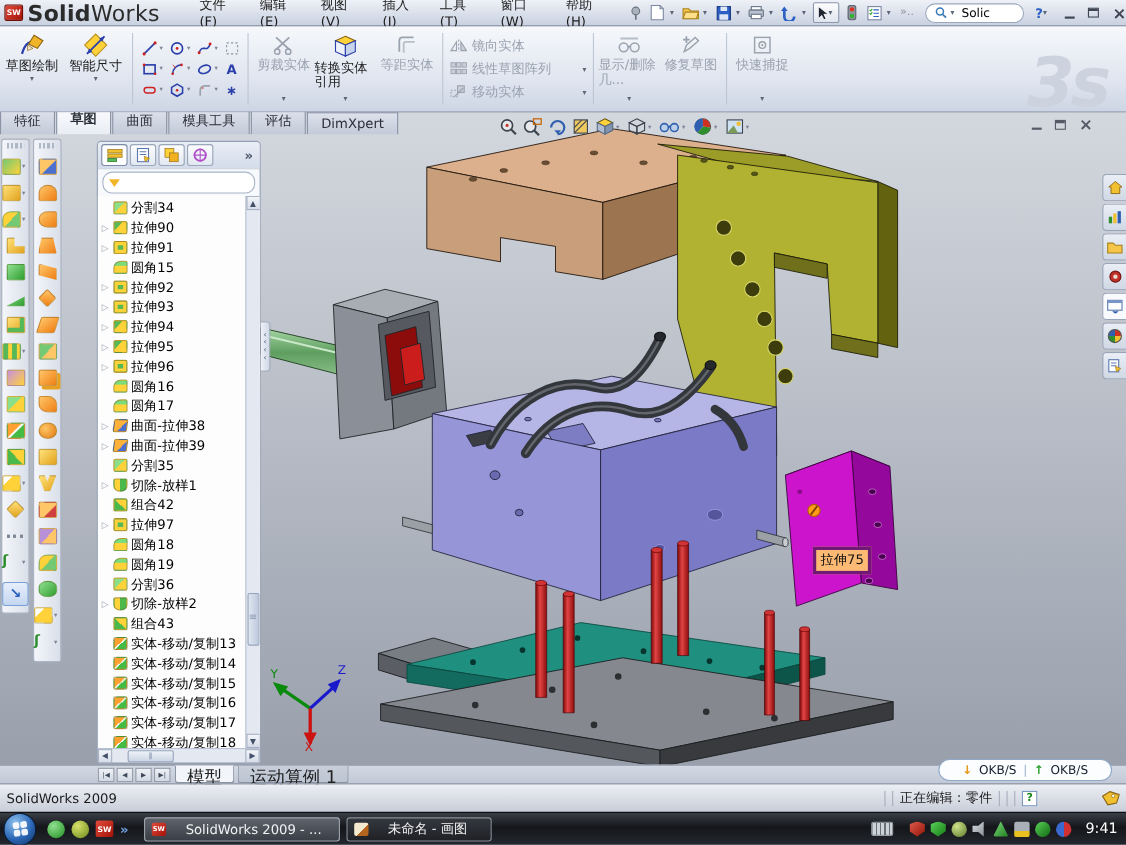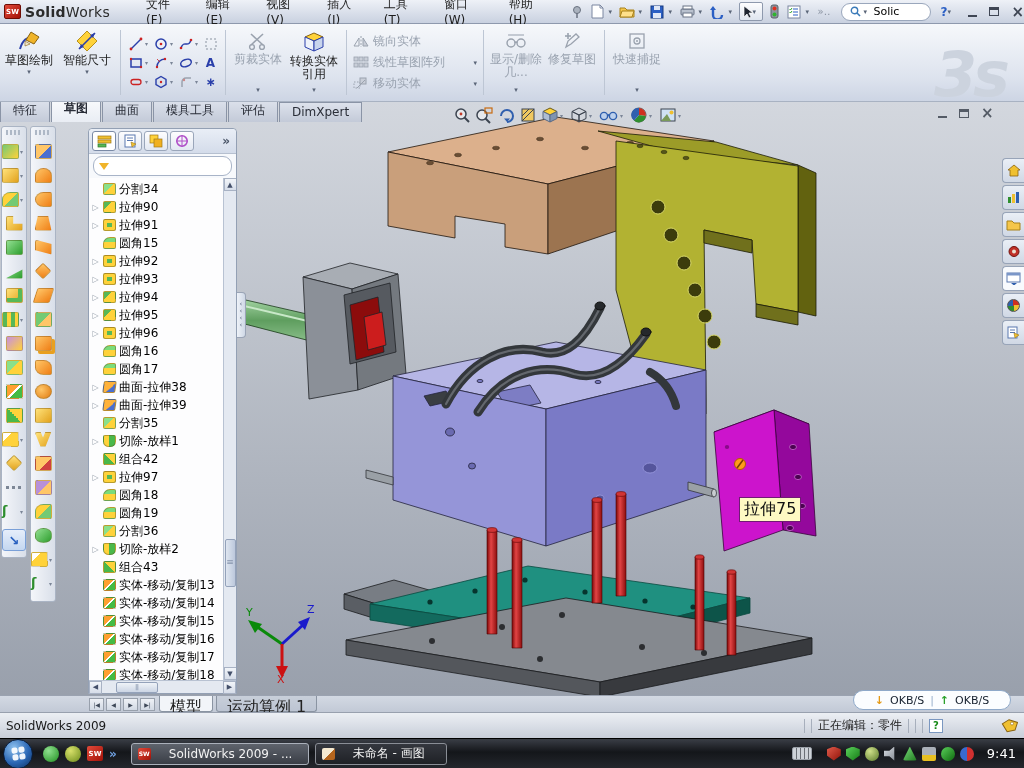--- a/index.html
+++ b/index.html
@@ -2,21 +2,21 @@
 <html><head>
 <meta charset="utf-8">
 <style>
 *{box-sizing:border-box;margin:0;padding:0}
 html,body{width:1024px;height:768px;overflow:hidden}
 body{font-family:"DejaVu Sans",sans-serif;background:#9ba1ad;position:relative;font-size:12px;color:#222}
 
 #titlebar{position:absolute;left:0;top:0;width:1024px;height:24px;background:linear-gradient(#eef1f7,#c9d1e0);border-bottom:1px solid #8e99ad;display:flex;align-items:center;z-index:30}
 #logo{display:flex;align-items:center;gap:4px;padding:0 10px 0 4px}
 #logocube{width:17px;height:15px;background:linear-gradient(135deg,#e24a3a,#a31208);border:1px solid #6e0c04;border-radius:2px;color:#fff;font-size:7px;font-weight:bold;display:flex;align-items:center;justify-content:center}
-#brand{font-size:14px;color:#2b2b2b;letter-spacing:.3px}
+#brand{font-size:20px;color:#2b2b2b;letter-spacing:.3px}
 #brand b{font-weight:bold}
 #menus{display:flex;gap:20px;padding-left:26px}
 #menus span{cursor:default;color:#1d1d1d}
 #tb-icons{display:flex;align-items:center;gap:3px;margin-left:18px}
 .tbi{width:17px;height:17px;display:flex;align-items:center;justify-content:center}
 .dda{font-size:7px;color:#5a6578;width:7px}
 .selbox{border:1px solid #8e99ad;border-radius:2px;background:linear-gradient(#fdfdfe,#dfe5ef);display:flex;align-items:center;padding:0 2px;height:19px}
 #searchpill{display:flex;align-items:center;gap:3px;background:#fff;border:1px solid #9aa7bc;border-radius:10px;height:18px;padding:0 8px;margin-left:8px}
 #searchpill input{border:none;outline:none;width:48px;font-size:11px;font-family:inherit;background:transparent}
 #winbtns{display:flex;align-items:center;gap:12px;margin-left:14px;color:#3f4654}
@@ -26,21 +26,21 @@
 
 #ribbon{position:absolute;left:0;top:24px;width:1024px;height:78px;background:linear-gradient(#f6f8fb,#dde3ee 70%,#cdd5e4);border-bottom:1px solid #a8b2c2;display:flex;align-items:stretch;z-index:30}
 .vsep{width:1px;background:#bdc6d4;margin:6px 4px}
 .bigbtn{width:58px;display:flex;flex-direction:column;align-items:center;justify-content:flex-start;padding-top:5px;gap:1px;cursor:default}
 .bigbtn .blab{text-align:center;line-height:13px;color:#1c1c1c}
 .dd{font-size:7px;color:#5a6578}
 .sketchgrid{display:flex;flex-direction:column;justify-content:center;gap:3px;padding:0 2px}
 .sgrow{display:flex;align-items:center;gap:1px}
 .cell{width:17px;height:16px;display:flex;align-items:center;justify-content:center}
 .dd2{font-size:6px;color:#7c8698;width:6px}
-.midbtn{width:56px;display:flex;flex-direction:column;align-items:center;padding-top:7px;gap:2px;text-align:center;line-height:13px}
+.midbtn{width:56px;display:flex;flex-direction:column;align-items:center;padding-top:7px;gap:2px;line-height:13px}
 .midbtn.dis,.srow.dis{color:#9aa3b0}
 .midbtn .dd{margin-top:auto;margin-bottom:4px}
 .stack{display:flex;flex-direction:column;justify-content:center;gap:4px;padding:0 2px;width:128px}
 .srow{display:flex;align-items:center;gap:4px}
 .srow .dd{margin-left:auto}
 #watermark{position:absolute;right:18px;top:14px;font-size:62px;font-style:italic;color:#ccd3de;font-weight:bold;letter-spacing:-4px;z-index:0}
 
 #cmdtabs{position:absolute;left:0;top:0;height:20px;display:flex;align-items:flex-end;z-index:10}
 .ctab{padding:2px 12px 3px 12px;background:linear-gradient(#dde2ec,#c3cad8);border:1px solid #8a94a6;border-bottom:none;margin-right:1px;color:#2a2e38;cursor:default}
 .ctab.active{background:linear-gradient(#fafbfd,#e9edf4);padding-bottom:5px;font-weight:bold}
@@ -88,21 +88,21 @@
 .scbtn{width:13px;height:13px;background:linear-gradient(#f2f5f9,#d6dde9);border:1px solid #a8b2c4;font-size:7px;color:#44506a;display:flex;align-items:center;justify-content:center}
 #vthumb{position:absolute;top:72%;width:11px;height:48px;background:linear-gradient(90deg,#dfe6f0,#bcc8dc);border:1px solid #94a2ba;border-radius:2px}
 #vthumb:after{content:"≡";display:block;text-align:center;color:#8694ac;font-size:9px;line-height:44px}
 #hscroll{height:13px;background:#e4e9f1;border-top:1px solid #b8c2d2;display:flex;align-items:center}
 #hthumb{width:42px;height:11px;margin-left:14px;background:linear-gradient(#eff3f8,#ccd5e4);border:1px solid #94a2ba;border-radius:2px;text-align:center;color:#8694ac;font-size:8px;line-height:9px}
 #splitter{position:absolute;left:237px;top:190px;width:9px;height:46px;background:linear-gradient(90deg,#eef2f8,#cfd8e6);border:1px solid #9aa4b6;border-left:none;border-radius:0 4px 4px 0;display:flex;flex-direction:column;align-items:center;justify-content:center;color:#5a6880;font-size:7px;line-height:7px;z-index:9}
 
 #headsup{position:absolute;left:452px;top:3px;display:flex;align-items:center;gap:2px;z-index:6}
 .hui{display:flex;align-items:center;gap:1px;padding:1px}
 #docwin{position:absolute;left:938px;top:6px;display:flex;align-items:center;gap:12px;color:#545b66;z-index:6}
-#tooltip{position:absolute;left:739px;top:395px;background:#fef9c3;border:1px solid #701a75;padding:1px 4px;font-size:16px;color:#111;z-index:7}
+#tooltip{position:absolute;left:739px;top:395px;background:#fdba74;border:3px solid #701a75;padding:1px 4px;font-size:12px;color:#111;z-index:7}
 #triad{position:absolute;left:244px;top:498px;z-index:4}
 
 #taskpane{position:absolute;right:0;top:56px;width:22px;display:flex;flex-direction:column;gap:2px;z-index:8}
 .tptab{width:22px;height:25px;background:linear-gradient(#eaeff6,#d0d8e5);border:1px solid #98a4b8;border-right:none;border-radius:4px 0 0 4px;display:flex;align-items:center;justify-content:center}
 .tptab.active{background:#f8fafd}
 
 #doctabs{position:absolute;left:0;top:695px;width:1024px;height:17px;background:linear-gradient(#d3d9e3,#c2c9d6);border-top:1px solid #9aa2b0;display:flex;align-items:stretch;padding-left:88px;z-index:20}
 .navb{width:15px;height:13px;margin:2px 1px;background:linear-gradient(#eef1f6,#d2d9e4);border:1px solid #98a0ac;font-size:6px;color:#3e4858;display:flex;align-items:center;justify-content:center}
 .dtab{padding:1px 10px;border:1px solid #8a94a2;border-top:none;margin-left:3px;background:linear-gradient(#c8cfda,#bcc4d2);border-radius:0 0 3px 3px;font-size:16px;color:#222;height:16px}
 .dtab.active{background:#f2f5f9}
@@ -357,20 +357,27 @@
     <span class="dd">▾</span>
   </div>
   <div class="midbtn">
     <svg width="22" height="22">
         <polygon points="11,2 20,6 11,10 2,6" fill="#ffd23a" stroke="#8a6310"></polygon>
         <polygon points="2,6 11,10 11,20 2,16" fill="#eef2fa" stroke="#2a3faa"></polygon>
         <polygon points="20,6 11,10 11,20 20,16" fill="#c8d4ec" stroke="#2a3faa"></polygon>
       </svg>
     <span>转换实体引用</span>
     <span class="dd">▾</span>
+  </div>
+  <div class="midbtn dis">
+    <svg width="20" height="20">
+        <path d="M3 16 L3 6 Q3 3 6 3 L16 3" fill="none" stroke="#9aa2ae" stroke-width="1.6"></path>
+        <path d="M7 17 L7 9 Q7 7 9 7 L17 7" fill="none" stroke="#b8bec8" stroke-width="1.6"></path>
+      </svg>
+    <span>等距实体</span>
   </div>
   <div class="vsep"></div>
   <div class="stack">
     <div class="srow dis">
       <svg width="16" height="13">
           <polygon points="1,11 6,3 6,11" fill="none" stroke="#9aa2ae"></polygon>
           <polygon points="15,11 10,3 10,11" fill="#c9ced8" stroke="#9aa2ae"></polygon>
           <line x1="8" y1="1" x2="8" y2="12" stroke="#9aa2ae" stroke-dasharray="2 1.5"></line>
         </svg>
       <span>镜向实体</span>

